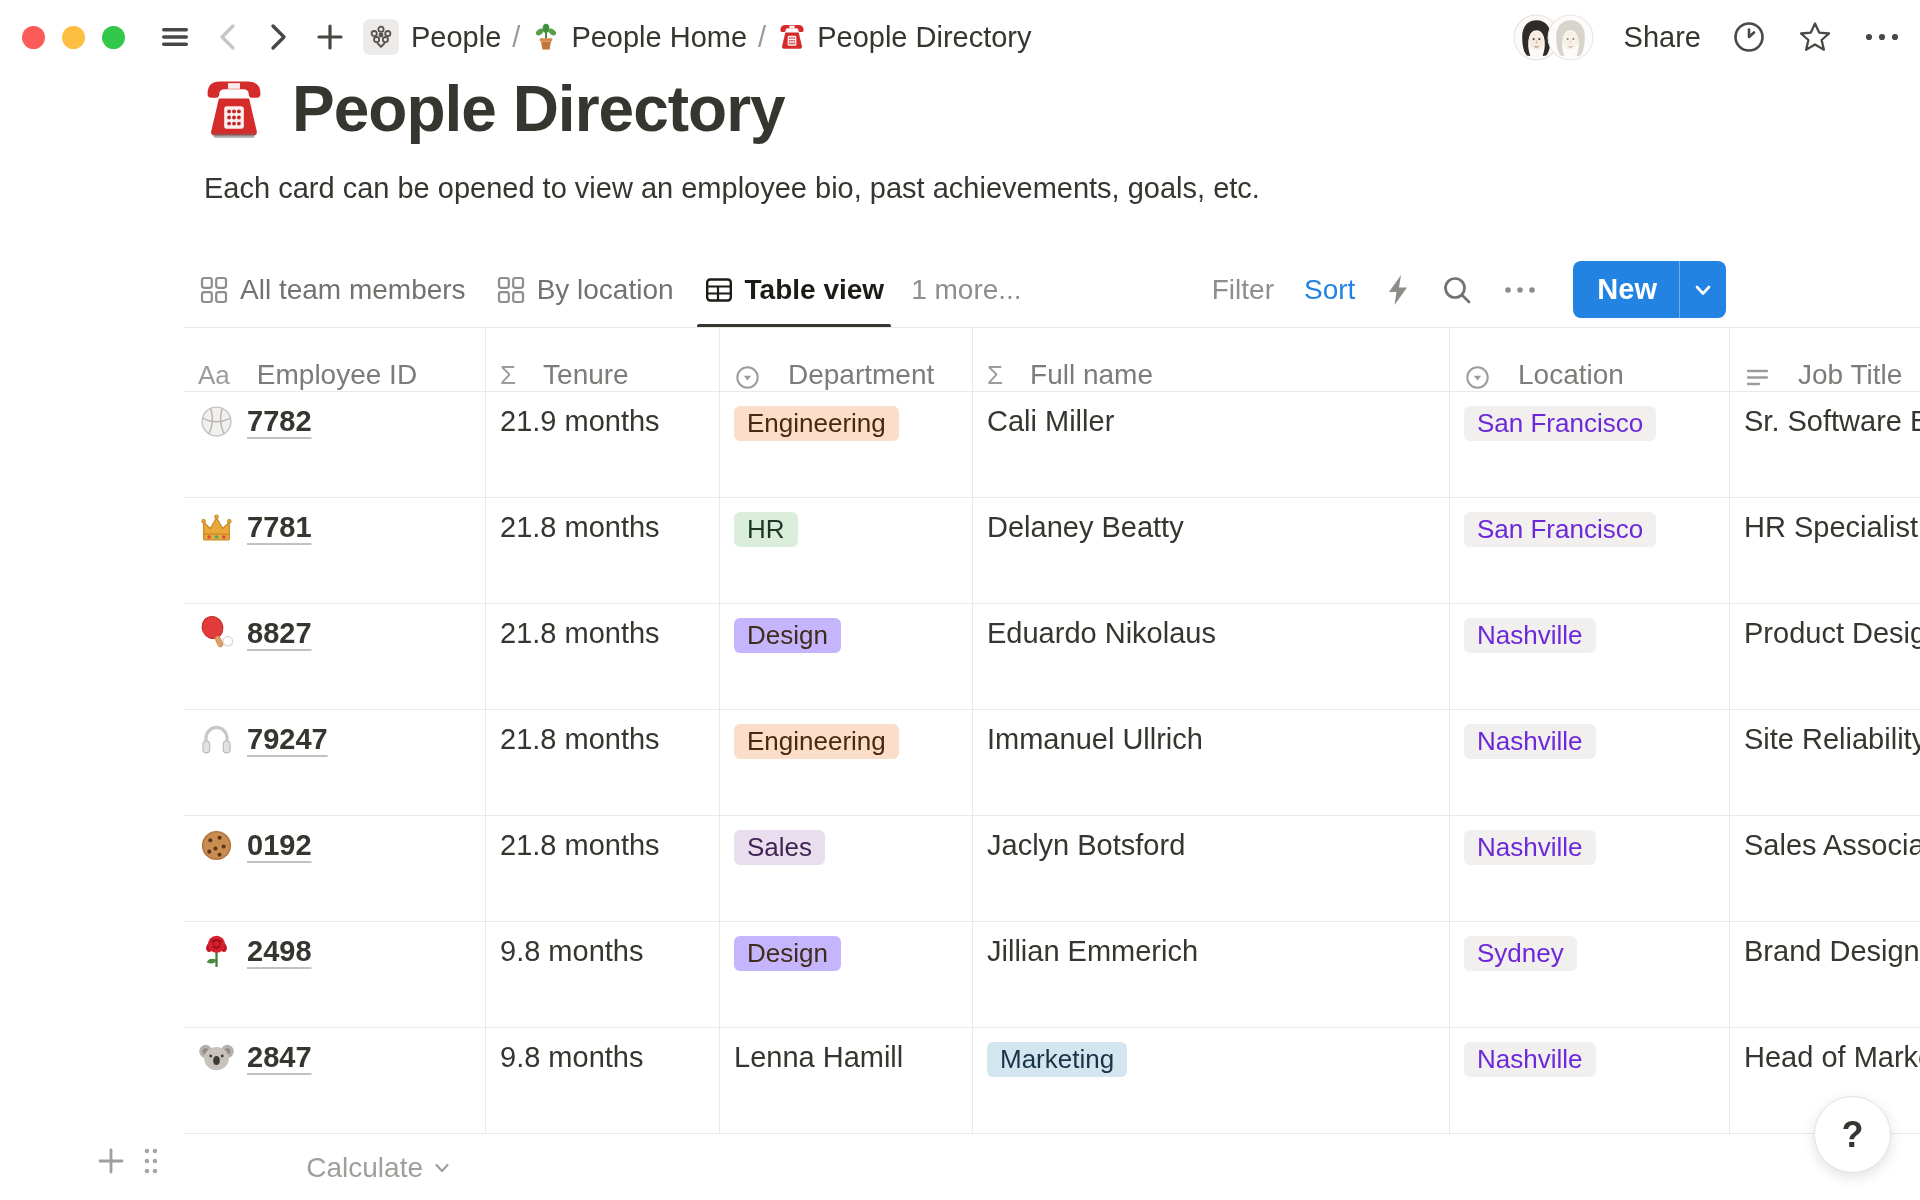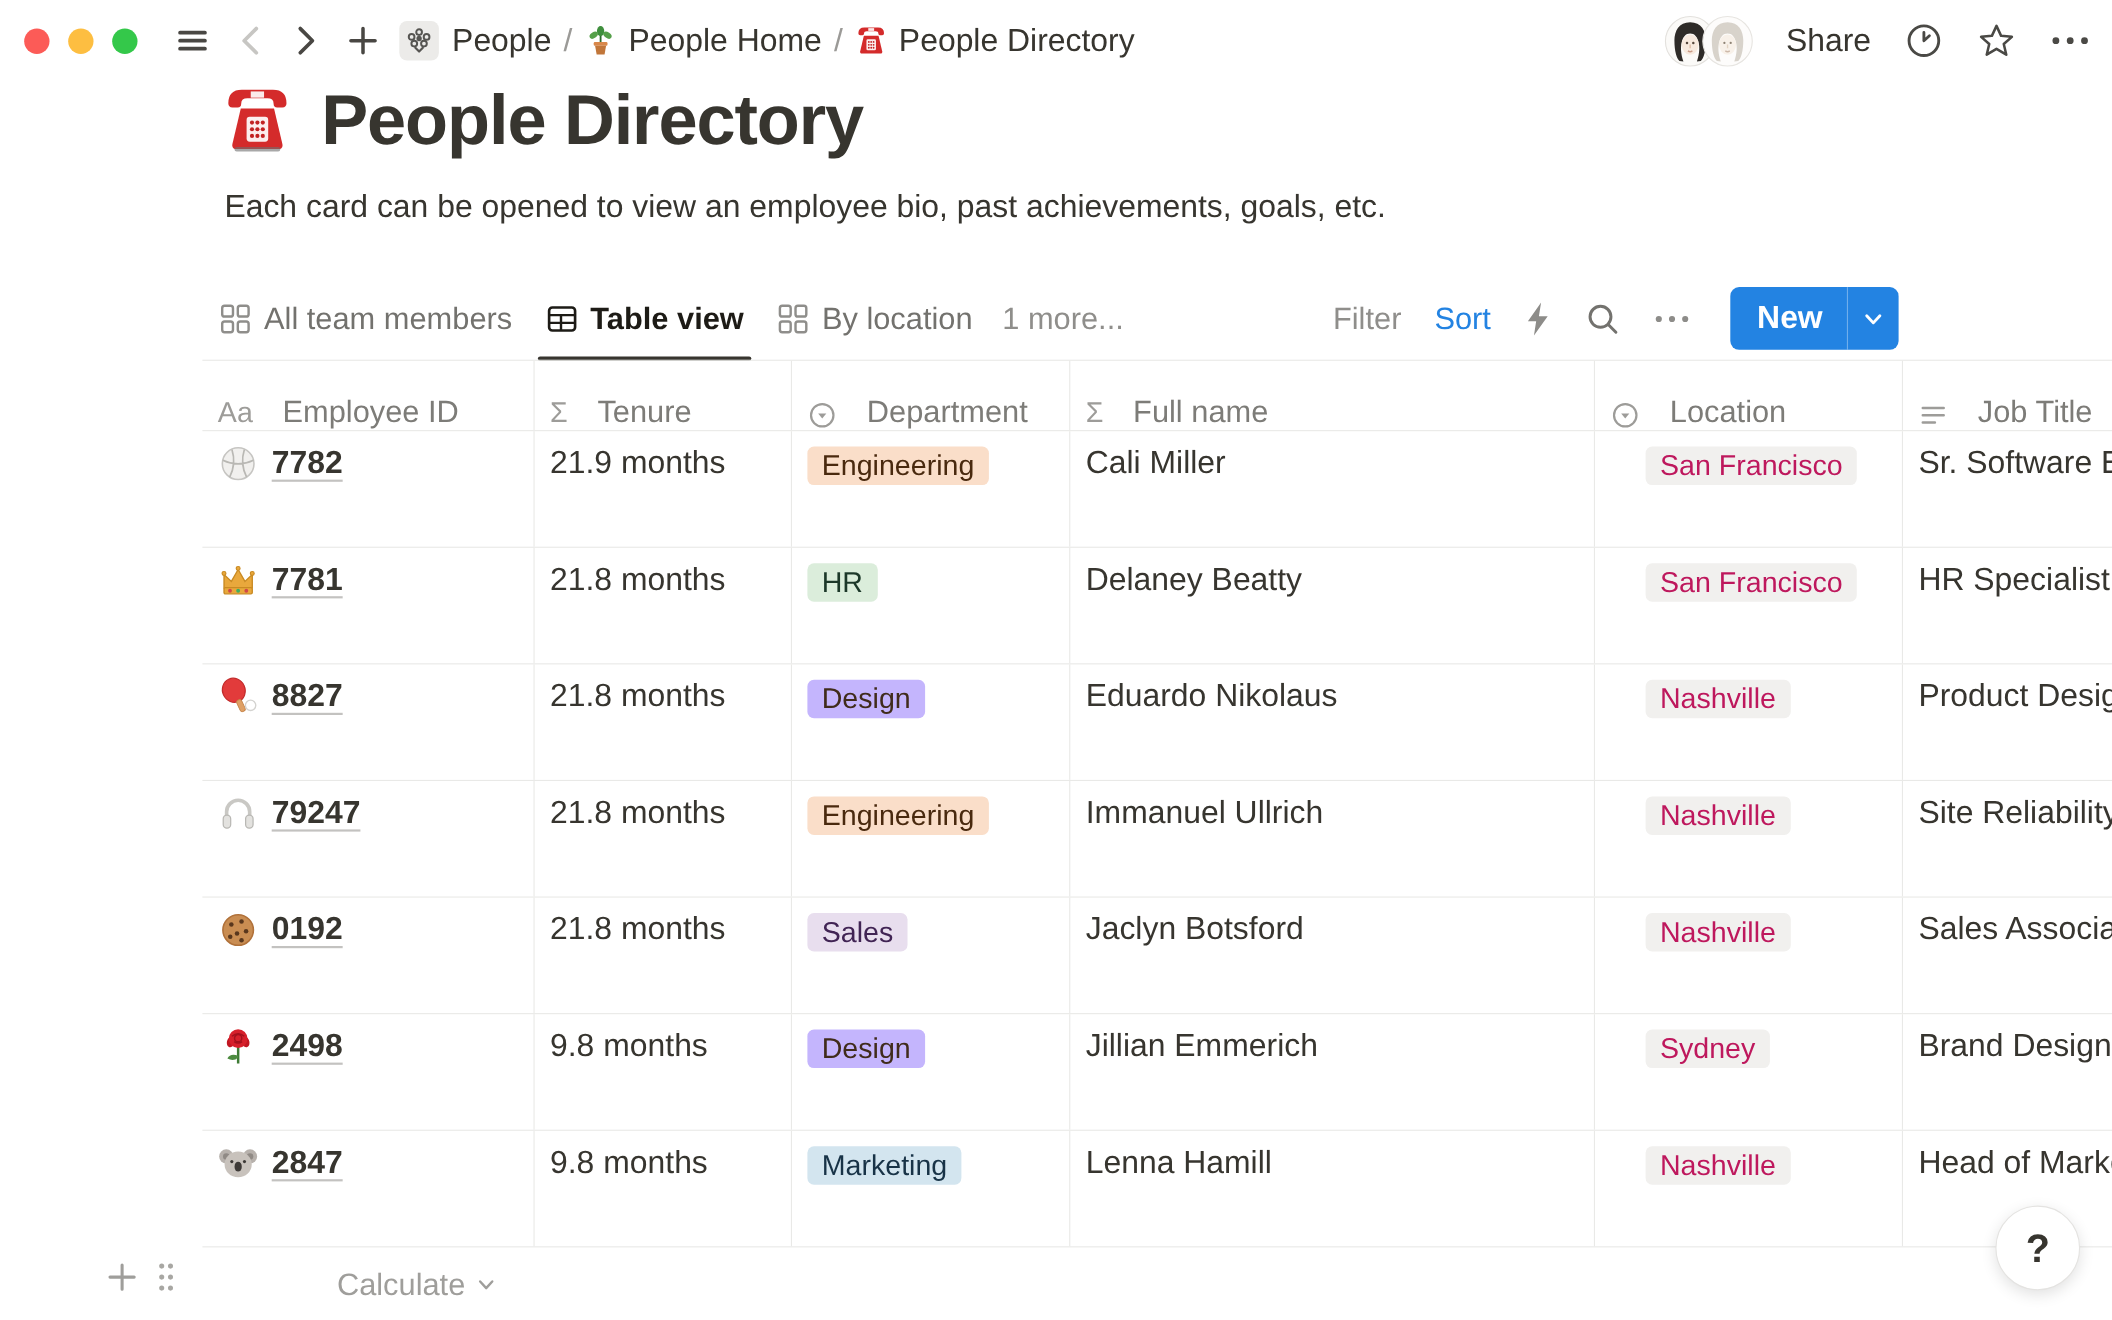--- a/index.html
+++ b/index.html
@@ -68,21 +68,21 @@
   .cell-id .emoji { flex:0 0 auto; margin-top:1px; }
   .id-link { font-weight:600; line-height:38px; text-decoration:underline;
     text-decoration-color:rgba(55,53,47,0.3); text-decoration-thickness:2px; text-underline-offset:6px; cursor:pointer; }
   .tag { display:inline-block; font-size:26px; line-height:35px; padding:0 13px; border-radius:6px;
     white-space:nowrap; margin-top:1px; }
   .tag[data-color="orange"] { background:#FADEC9; color:#49290E; }
   .tag[data-color="green"]  { background:#DBEDDB; color:#1C3829; }
   .tag[data-color="yellow"] { background:#c4b5fd; color:#402C1B; }
   .tag[data-color="purple"] { background:#E8DEEE; color:#412454; }
   .tag[data-color="blue"]   { background:#D3E5EF; color:#183347; }
-  .tag[data-color="gray"]   { background:#F1F0EE; color:#be185d;margin-left:32px; }
+  .tag[data-color="gray"]   { background:#F1F0EE; color:#6d28d9; }
 
   
   .foot-left { position:absolute; left:96px; top:1146px; display:flex; align-items:center; gap:16px; color:#9F9E9B; }
   .calc { position:absolute; left:184px; top:1146px; width:302px; height:44px;
     display:flex; align-items:center; justify-content:flex-end; gap:9px; padding-right:34px;
     font-size:28px; color:#9F9E9B; cursor:pointer; }
   .help-btn { position:absolute; left:1814px; top:1096px; width:77px; height:77px; border-radius:50%;
     background:#fff; border:1px solid #E4E3E1; box-shadow:0 4px 14px rgba(0,0,0,0.12);
     display:flex; align-items:center; justify-content:center; font-size:36px; font-weight:600;
     color:#37352F; cursor:pointer; }
@@ -260,42 +260,42 @@
             <g fill="none" stroke="#8F8E8B" stroke-width="2.2">
               <rect x="3" y="3" width="9.8" height="9.8" rx="2.2"></rect>
               <rect x="17.2" y="3" width="9.8" height="9.8" rx="2.2"></rect>
               <rect x="3" y="17.2" width="9.8" height="9.8" rx="2.2"></rect>
               <rect x="17.2" y="17.2" width="9.8" height="9.8" rx="2.2"></rect>
             </g>
           </svg>
       </span>
       <span>All team members</span>
     </div>
-    <div class="tab active">
-      <span class="icon">
-        <svg width="30" height="30" viewBox="0 0 30 30">
-            <rect x="3.2" y="4.5" width="23.6" height="21" rx="3" fill="none" stroke="#1D1B16" stroke-width="2.4"></rect>
-            <path d="M3.2 11.5 H26.8 M3.2 18.5 H26.8 M14 11.5 V25.5" stroke="#1D1B16" stroke-width="2.2" fill="none"></path>
-          </svg>
-      </span>
-      <span>Table view</span>
-    </div>
     <div class="tab">
       <span class="icon">
         <svg width="30" height="30" viewBox="0 0 30 30">
             <g fill="none" stroke="#8F8E8B" stroke-width="2.2">
               <rect x="3" y="3" width="9.8" height="9.8" rx="2.2"></rect>
               <rect x="17.2" y="3" width="9.8" height="9.8" rx="2.2"></rect>
               <rect x="3" y="17.2" width="9.8" height="9.8" rx="2.2"></rect>
               <rect x="17.2" y="17.2" width="9.8" height="9.8" rx="2.2"></rect>
             </g>
           </svg>
       </span>
       <span>By location</span>
     </div>
+    <div class="tab active">
+      <span class="icon">
+        <svg width="30" height="30" viewBox="0 0 30 30">
+            <rect x="3.2" y="4.5" width="23.6" height="21" rx="3" fill="none" stroke="#1D1B16" stroke-width="2.4"></rect>
+            <path d="M3.2 11.5 H26.8 M3.2 18.5 H26.8 M14 11.5 V25.5" stroke="#1D1B16" stroke-width="2.2" fill="none"></path>
+          </svg>
+      </span>
+      <span>Table view</span>
+    </div>
   </div>
   <button class="more-tabs">1 more...</button>
 
   <div class="view-controls">
     <button class="ctl-text ctl-filter">Filter</button>
     <button class="ctl-text ctl-sort">Sort</button>
     <button class="tb-btn">
       <svg width="26" height="34" viewBox="0 0 26 34">
           <path d="M16 2 L4 19 H11.5 L9.5 32 L22 14.5 H14 Z" fill="#8D8C89"></path>
         </svg>
@@ -527,24 +527,24 @@
             <circle cx="28.5" cy="12" r="2.9" fill="#908A85"></circle>
             <ellipse cx="18" cy="19" rx="12" ry="11.3" fill="#C8C2BC"></ellipse>
             <ellipse cx="18" cy="21" rx="3.2" ry="4.4" fill="#3E3A37"></ellipse>
             <circle cx="12.4" cy="16.5" r="1.4" fill="#3E3A37"></circle>
             <circle cx="23.6" cy="16.5" r="1.4" fill="#3E3A37"></circle>
           </svg>
       </span>
       <span class="id-link">2847</span>
     </div>
     <div class="cell">9.8 months</div>
+    <div class="cell">Lenna Hamill</div>
     <div class="cell">
       <span class="tag" data-color="blue">Marketing</span>
     </div>
-    <div class="cell">Lenna Hamill</div>
     <div class="cell">
       <span class="tag" data-color="gray">Nashville</span>
     </div>
     <div class="cell">Head of Marketing</div>
   </div>
 </div>
 
 <div class="foot-left">
   <button class="tb-btn">
     <svg width="30" height="30" viewBox="0 0 30 30">

